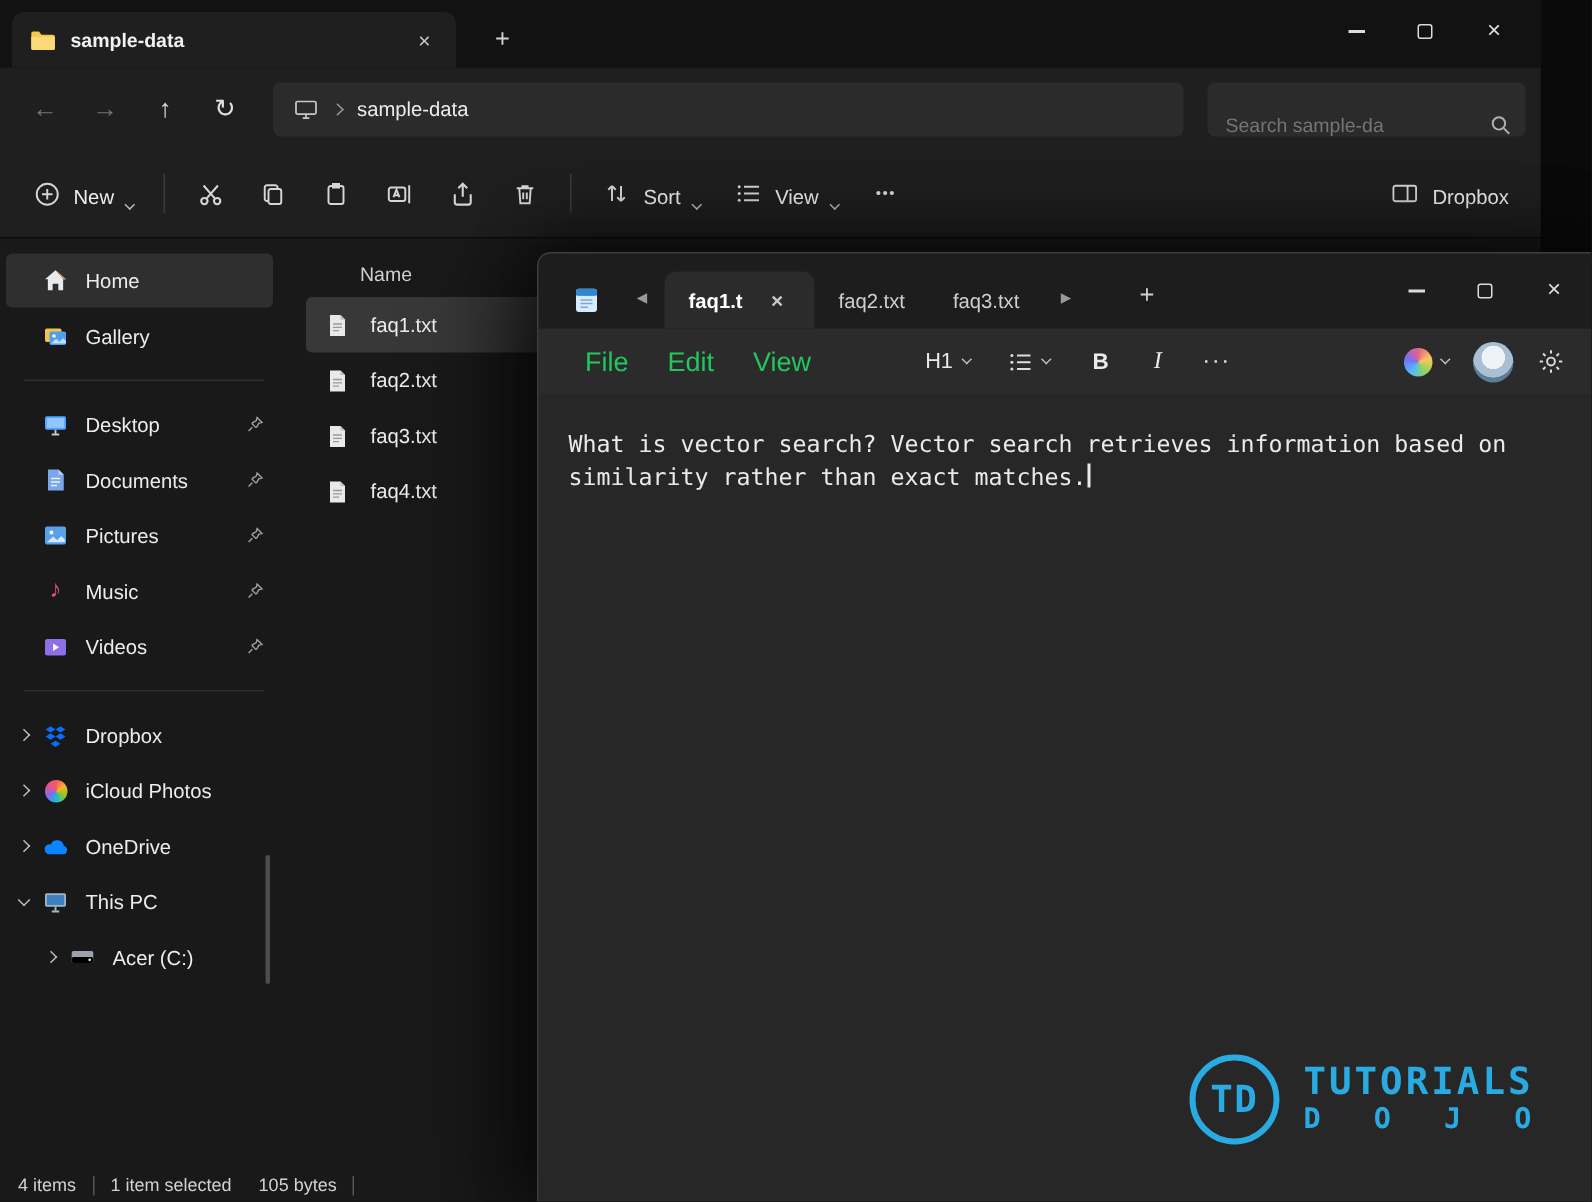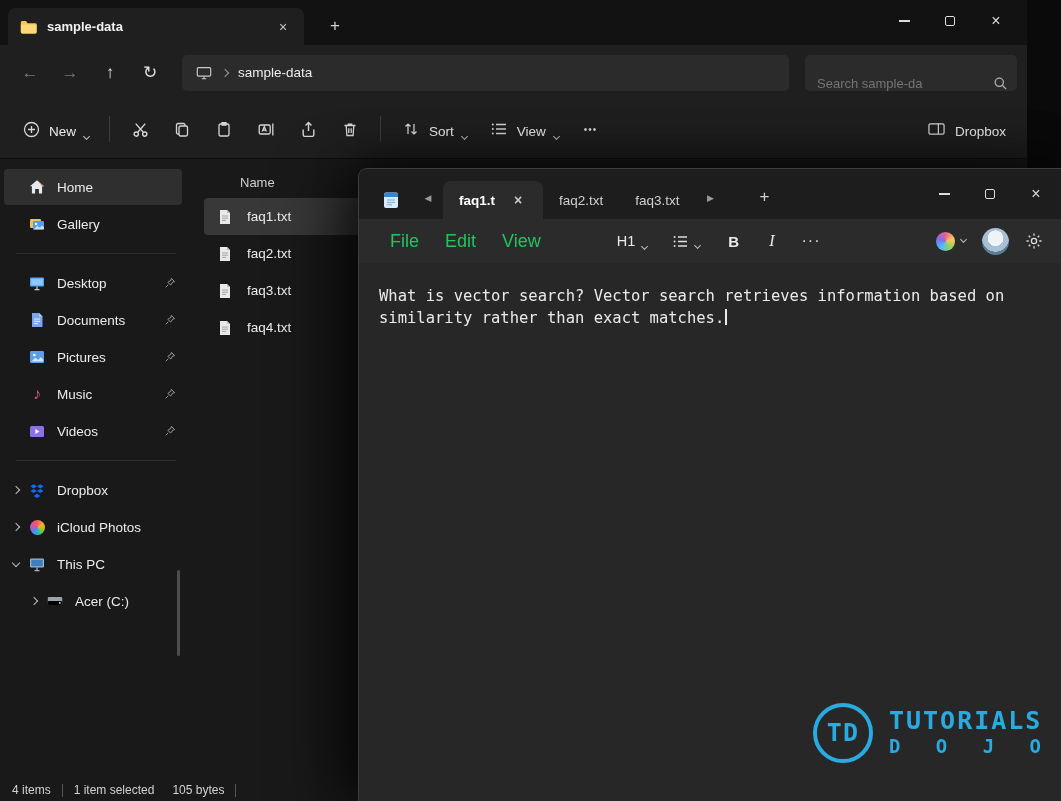--- a/index.html
+++ b/index.html
@@ -83,39 +83,39 @@
   .np-tab{height:38px;display:flex;align-items:center;gap:14px;padding:0 16px;
     border-radius:8px 8px 0 0;color:#cfcfcf;font-size:13.5px}
   .np-tab.active{background:#2b2b2b;color:#ffffff;font-weight:700}
   .np-newtab{color:#d0d0d0;font-size:17px;margin:0 0 12px 28px;width:22px;text-align:center}
   .np-controls{position:absolute;right:2px;top:2px;display:flex}
   .np-controls .wc{height:46px}
 
   .np-toolbar{height:44px;background:#2b2b2b;display:flex;align-items:center;padding:0 18px}
   .np-menu{font-size:18px;color:#22c55e;padding:6px 13px}
   .fmt-group{display:flex;align-items:center;margin-left:52px;gap:4px}
-  .fmt-btn{display:flex;align-items:flex-end;gap:7px;padding:6px 11px;border-radius:4px;
+  .fmt-btn{display:flex;align-items:center;gap:7px;padding:6px 11px;border-radius:4px;
     font-size:14.5px;color:#eaeaea}
   .fmt-btn .chev{width:5px;height:5px;color:#bdbdbd}
   .fmt-bold{font-weight:800;font-size:15px;padding:6px 13px}
   .fmt-italic{font-style:italic;font-family:"Liberation Serif",serif;font-size:16px;padding:6px 13px}
   .np-ellipsis{font-size:16px;color:#dedede;padding:6px 10px;letter-spacing:1px}
   .np-right{margin-left:auto;display:flex;align-items:center;gap:16px}
   .copilot-btn{display:flex;align-items:center;gap:6px;color:#bdbdbd}
   .copilot-circle{width:19px;height:19px;border-radius:50%;
     background:conic-gradient(#e8618c,#f8c85c,#8fd460,#52b9ff,#7a6ff0,#e8618c)}
   .copilot-btn .chev{width:5px;height:5px}
   .avatar{width:27px;height:27px;border-radius:50%;
     background:radial-gradient(circle at 50% 38%, #eef3f7 0 36%, #a9c0d4 37% 62%, #5d7c98 63%)}
 
   .np-editor{flex:1;position:relative;background:#272727;padding:22px 20px;
     font-family:"DejaVu Sans Mono",monospace;font-size:15.5px;line-height:22px;color:#eaeaea}
   .caret{display:inline-block;width:1.5px;height:16px;background:#eaeaea;vertical-align:-2px;margin-left:1px}
 
-  .td-logo{position:absolute;right:8px;bottom:38px;display:flex;align-items:center;gap:16px;color:#29abe2}
+  .td-logo{position:absolute;right:28px;bottom:38px;display:flex;align-items:center;gap:16px;color:#29abe2}
   .td-circle{width:60px;height:60px;border:4px solid #29abe2;border-radius:50%;
     display:flex;align-items:center;justify-content:center;font-weight:800;font-size:25px;letter-spacing:1px}
   .td-l1{font-size:25px;font-weight:800;letter-spacing:2px}
   .td-l2{font-size:19px;font-weight:800;letter-spacing:12px;margin-top:3px}
 </style>
 </head>
 <body>
 
 <div class="explorer">
 
@@ -391,20 +391,31 @@
       <div class="sb-item">
         <span class="chev-col">
             <span class="chev right"></span>
           </span>
         <span class="sb-ic">
           <span style="width:15px;height:15px;border-radius:50%;display:inline-block;background:conic-gradient(#f35e5e,#f7b32b,#8ac926,#1fb6d9,#7a6ff0,#e05297,#f35e5e)"></span>
         </span>
         <span class="sb-label">iCloud Photos</span>
       </div>
 
+      <div class="sb-item">
+        <span class="chev-col">
+            <span class="chev right"></span>
+          </span>
+        <span class="sb-ic">
+          <svg width="17" height="11" viewBox="0 0 17 11">
+              <path d="M4.2 10.5a3.3 3.3 0 1 1 .6-6.5A4.6 4.6 0 0 1 13.6 5a2.8 2.8 0 0 1-.4 5.5z" fill="#0a84ff"></path>
+            </svg>
+        </span>
+        <span class="sb-label">OneDrive</span>
+      </div>
 
       <div class="sb-item">
         <span class="chev-col">
             <span class="chev down"></span>
           </span>
         <span class="sb-ic">
           <svg width="16" height="15" viewBox="0 0 16 15">
               <rect x="1" y="1.5" width="14" height="9" rx="1.2" fill="#9fb6c9"></rect>
               <rect x="2.2" y="2.7" width="11.6" height="6.6" fill="#3e7fc0"></rect>
               <path d="M5.5 13.6h5M8 10.5v3" stroke="#9fb6c9" stroke-width="1.3"></path>

